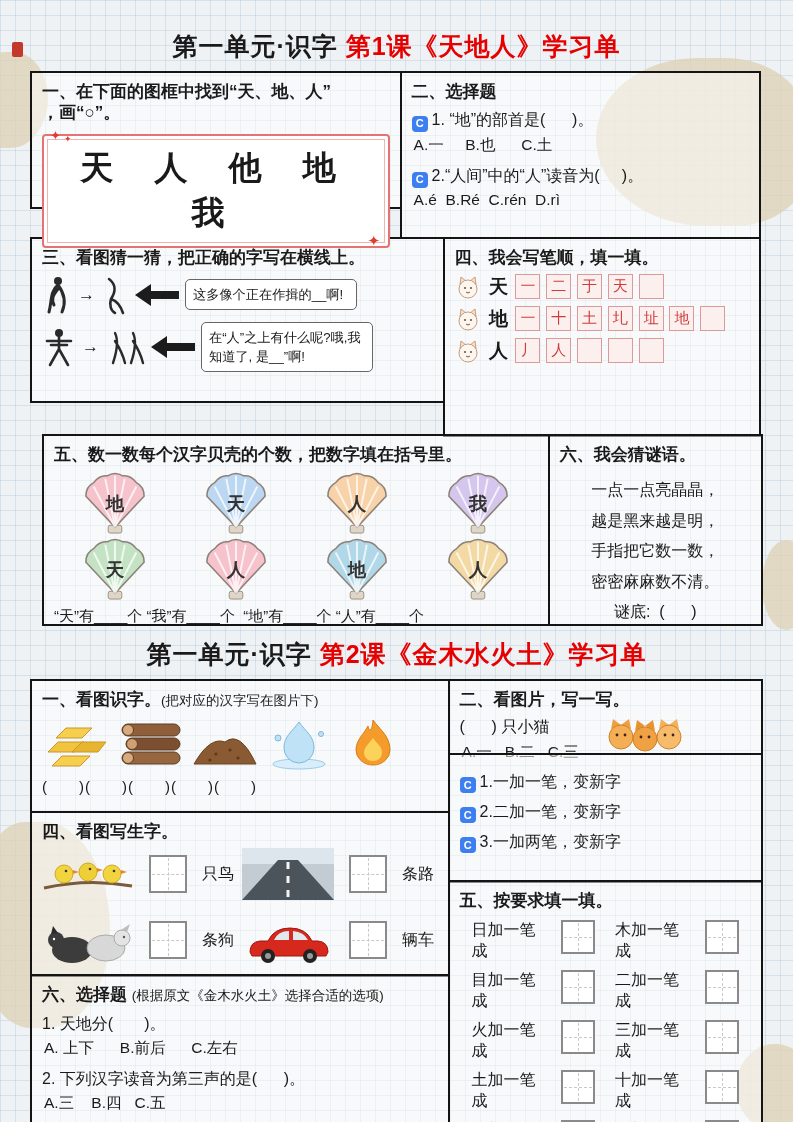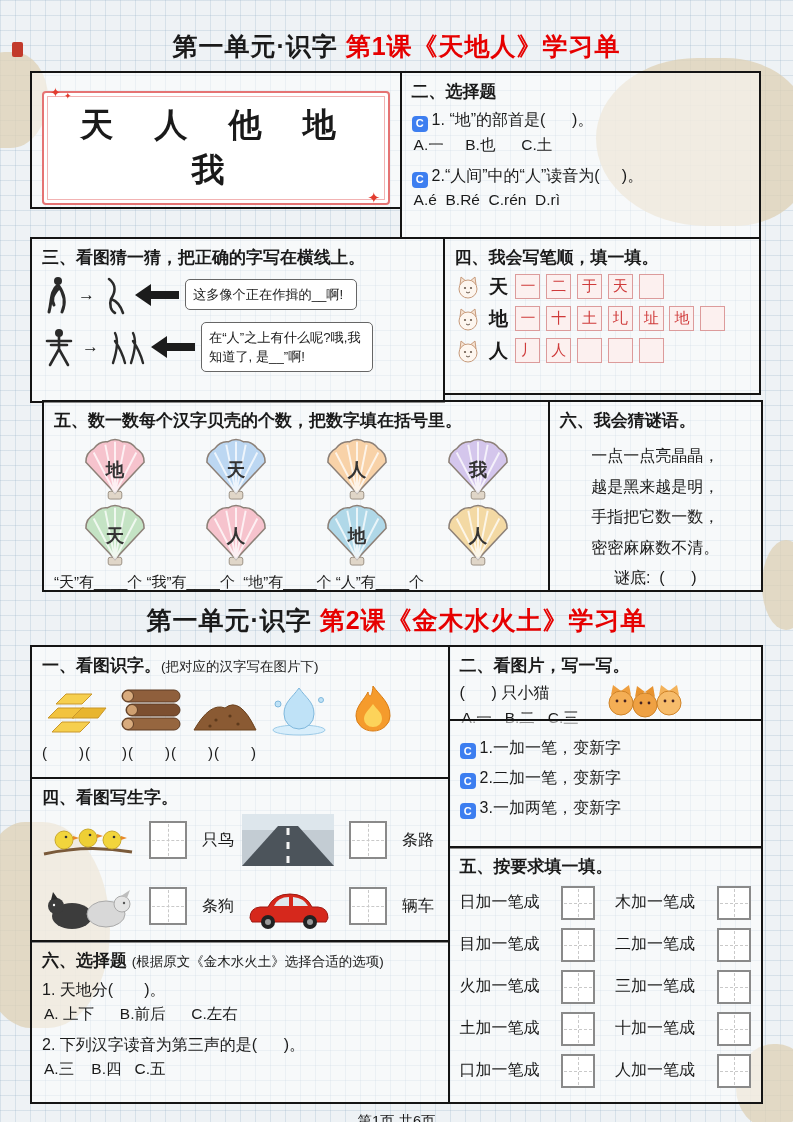--- a/index.html
+++ b/index.html
@@ -56,21 +56,21 @@
   .col .bx + .bx{margin-left:0;margin-top:-2.4px;}
   .col.right{margin-left:-2.4px;}
   .imgrow{display:flex;gap:4px;align-items:flex-end;margin-top:4px;}
   .brackets{font-size:15px;letter-spacing:1px;margin-top:8px;}
   .hz{width:38px;height:38px;border:2px solid #8a8a8a;background:#fff;position:relative;box-sizing:border-box;flex:0 0 auto;}
   .hz::before{content:"";position:absolute;left:1px;right:1px;top:50%;border-top:1.4px dashed #c9c9c9;}
   .hz::after{content:"";position:absolute;top:1px;bottom:1px;left:50%;border-left:1.4px dashed #c9c9c9;}
   .drawgrid{display:grid;grid-template-columns:1fr 1fr;row-gap:14px;column-gap:4px;margin-top:6px;}
   .drawcell{display:flex;align-items:center;gap:15px;}
   .drawcell .lbl{font-size:16px;}
-  .fillrow{display:flex;align-items:center;gap:20px;margin:8px 0;}
+  .fillrow{display:flex;gap:20px;margin:8px 12px;}
   .fillrow .txt{font-size:16px;width:86px;}
   .fillrow .hz{width:34px;height:34px;}
   .magicline{font-size:16px;margin:9px 0;}
   .kitline{display:flex;align-items:center;gap:24px;}
   .footer{text-align:center;font-size:14.5px;margin-top:8px;}
 </style>
 </head>
 <body>
 
 <div class="blob" style="left:-24px;top:52px;width:72px;height:96px;border-radius:45% 55% 60% 40%;"></div>
@@ -79,20 +79,21 @@
 <div class="blob" style="left:-20px;top:822px;width:130px;height:206px;border-radius:40% 60% 55% 45%;"></div>
 <div class="blob" style="left:736px;top:1044px;width:72px;height:84px;border-radius:55% 45% 50% 50%;"></div>
 <div class="stamp" style="left:12px;top:42px;width:11px;height:15px;border-radius:2px;"></div>
 
 <div class="sheet">
 
   <h1 class="ttl"><span data-bind="sheet1.title_black">第一单元·识字 </span><span class="red" data-bind="sheet1.title_red">第1课《天地人》学习单</span></h1>
 
   <div class="grid-row">
     <div class="bx" style="width:372px;height:138px;">
+      <div class="sec"><span data-bind="sheet1.find.heading1">一、在下面的图框中找到“天、地、人”</span><br><span data-bind="sheet1.find.heading2">，画“○”。</span></div>
       <div class="charframe">
         <span class="spark a" data-bind="icons.spark">✦</span>
         <span class="spark b" data-bind="icons.spark">✦</span>
         <span class="spark c" data-bind="icons.spark">✦</span>
         <span class="chars" data-bind="sheet1.find.chars">天 人 他 地 我</span>
       </div>
     </div>
     <div class="bx" style="width:361px;height:168px;">
       <div class="sec" data-bind="sheet1.choice.heading">二、选择题</div>
       <div class="line"><span class="badge" data-bind="icons.badge">C</span><span data-bind="sheet1.choice.q1">1. “地”的部首是(      )。</span></div>
@@ -127,21 +128,21 @@
         <span class="sarrow" data-bind="icons.arrow_right">→</span>
         <svg width="40" height="40" viewBox="0 0 40 40">
           <path d="M10,6 C14,14 12,24 8,36 M10,14 C14,20 18,28 20,36 M28,6 C32,14 30,24 26,36 M28,14 C32,20 36,28 38,36" stroke="#2a2a2a" stroke-width="2.4" fill="none" stroke-linecap="round"></path>
         </svg>
         <svg width="44" height="22" viewBox="0 0 44 22">
           <polygon points="0,11 16,0 16,7 44,7 44,15 16,15 16,22" fill="#1c1c1c"></polygon>
         </svg>
         <div class="bubble" data-bind="sheet1.guess.bubble2">在“人”之上有什么呢?哦,我知道了, 是__”啊!</div>
       </div>
     </div>
-    <div class="bx" style="width:318px;height:158px;">
+    <div class="bx" style="width:318px;height:200px;">
       <div class="sec" data-bind="sheet1.strokes.heading">四、我会写笔顺，填一填。</div>
       <div class="strokerow">
         <svg class="cat" width="26" height="24" viewBox="0 0 26 24">
           <polygon points="5,10 6,2 12,7" fill="#f6e3d2" stroke="#c79b7c"></polygon>
             <polygon points="21,10 20,2 14,7" fill="#f6e3d2" stroke="#c79b7c"></polygon>
           <circle cx="13" cy="14" r="9" fill="#fdf6ef" stroke="#c79b7c"></circle>
             <circle cx="10" cy="13" r="1.1" fill="#6b5b4f"></circle>
             <circle cx="16" cy="13" r="1.1" fill="#6b5b4f"></circle>
           <path d="M11,17 Q13,19 15,17" stroke="#6b5b4f" fill="none"></path>
         </svg>

